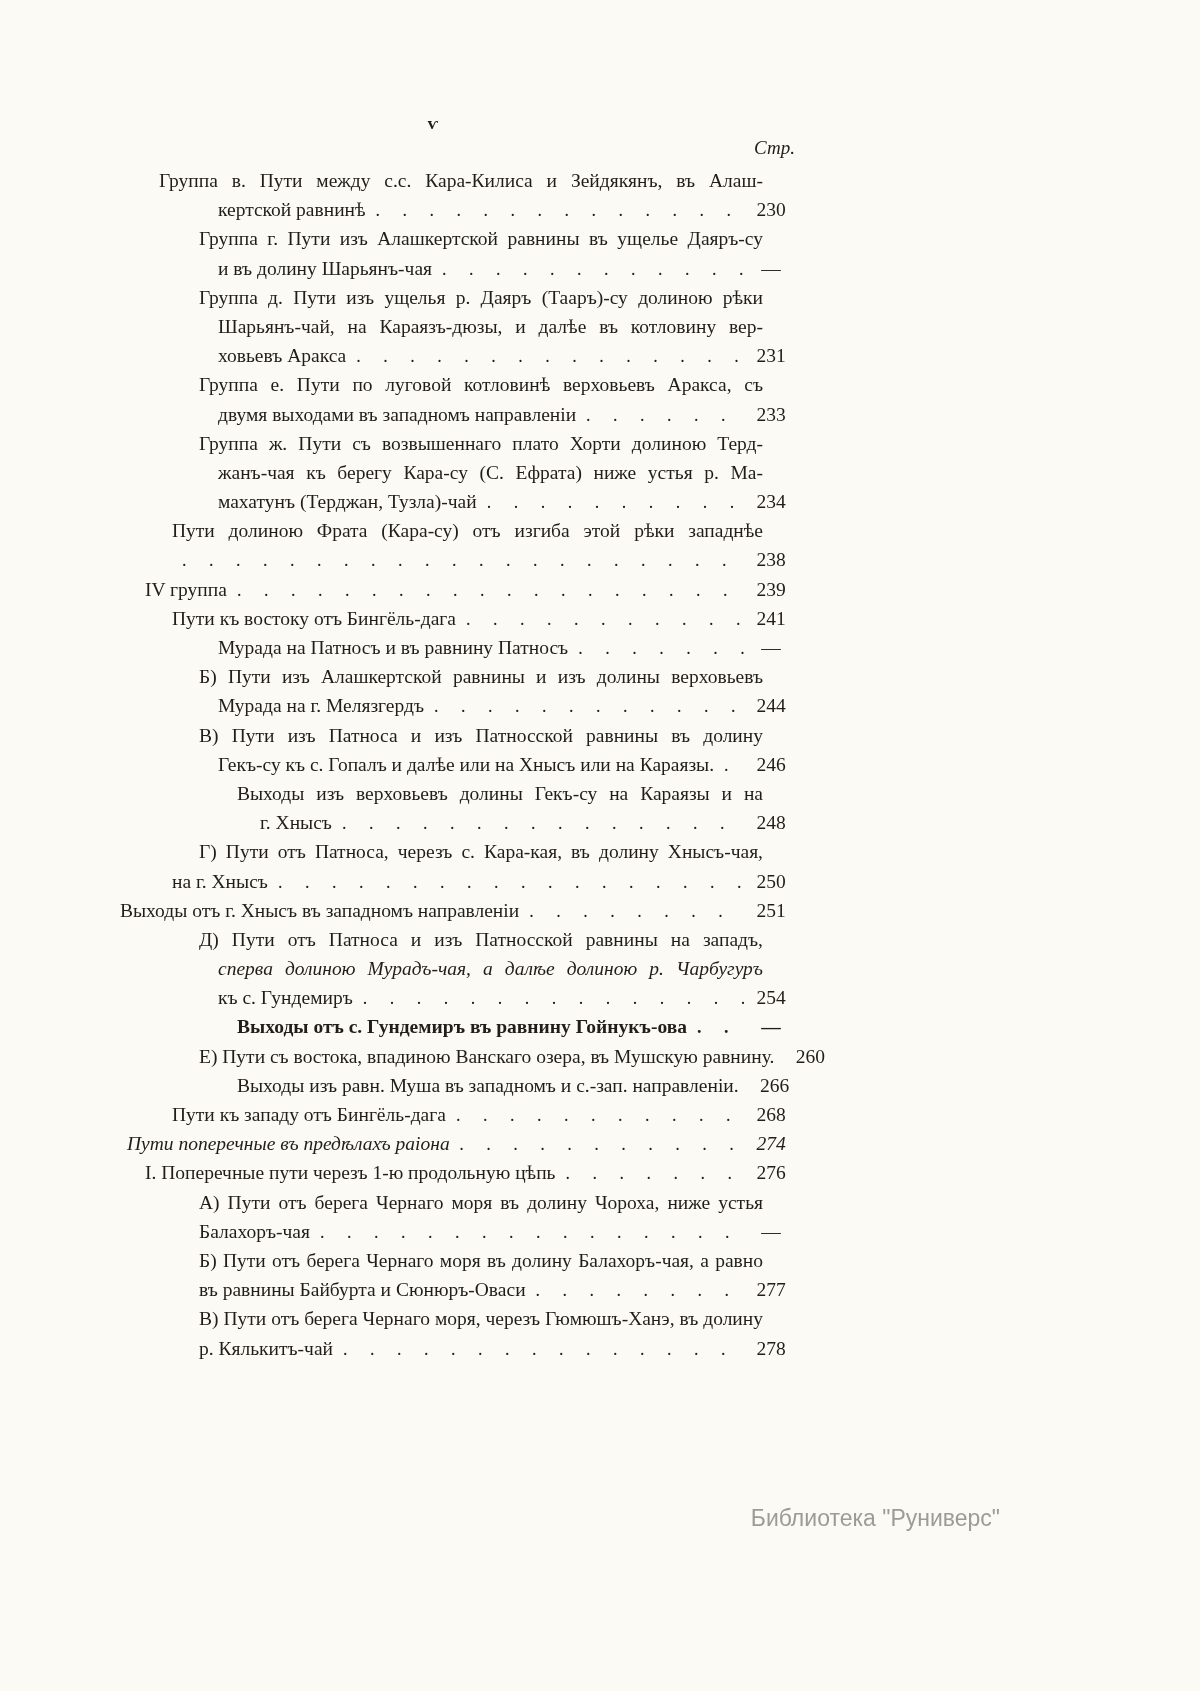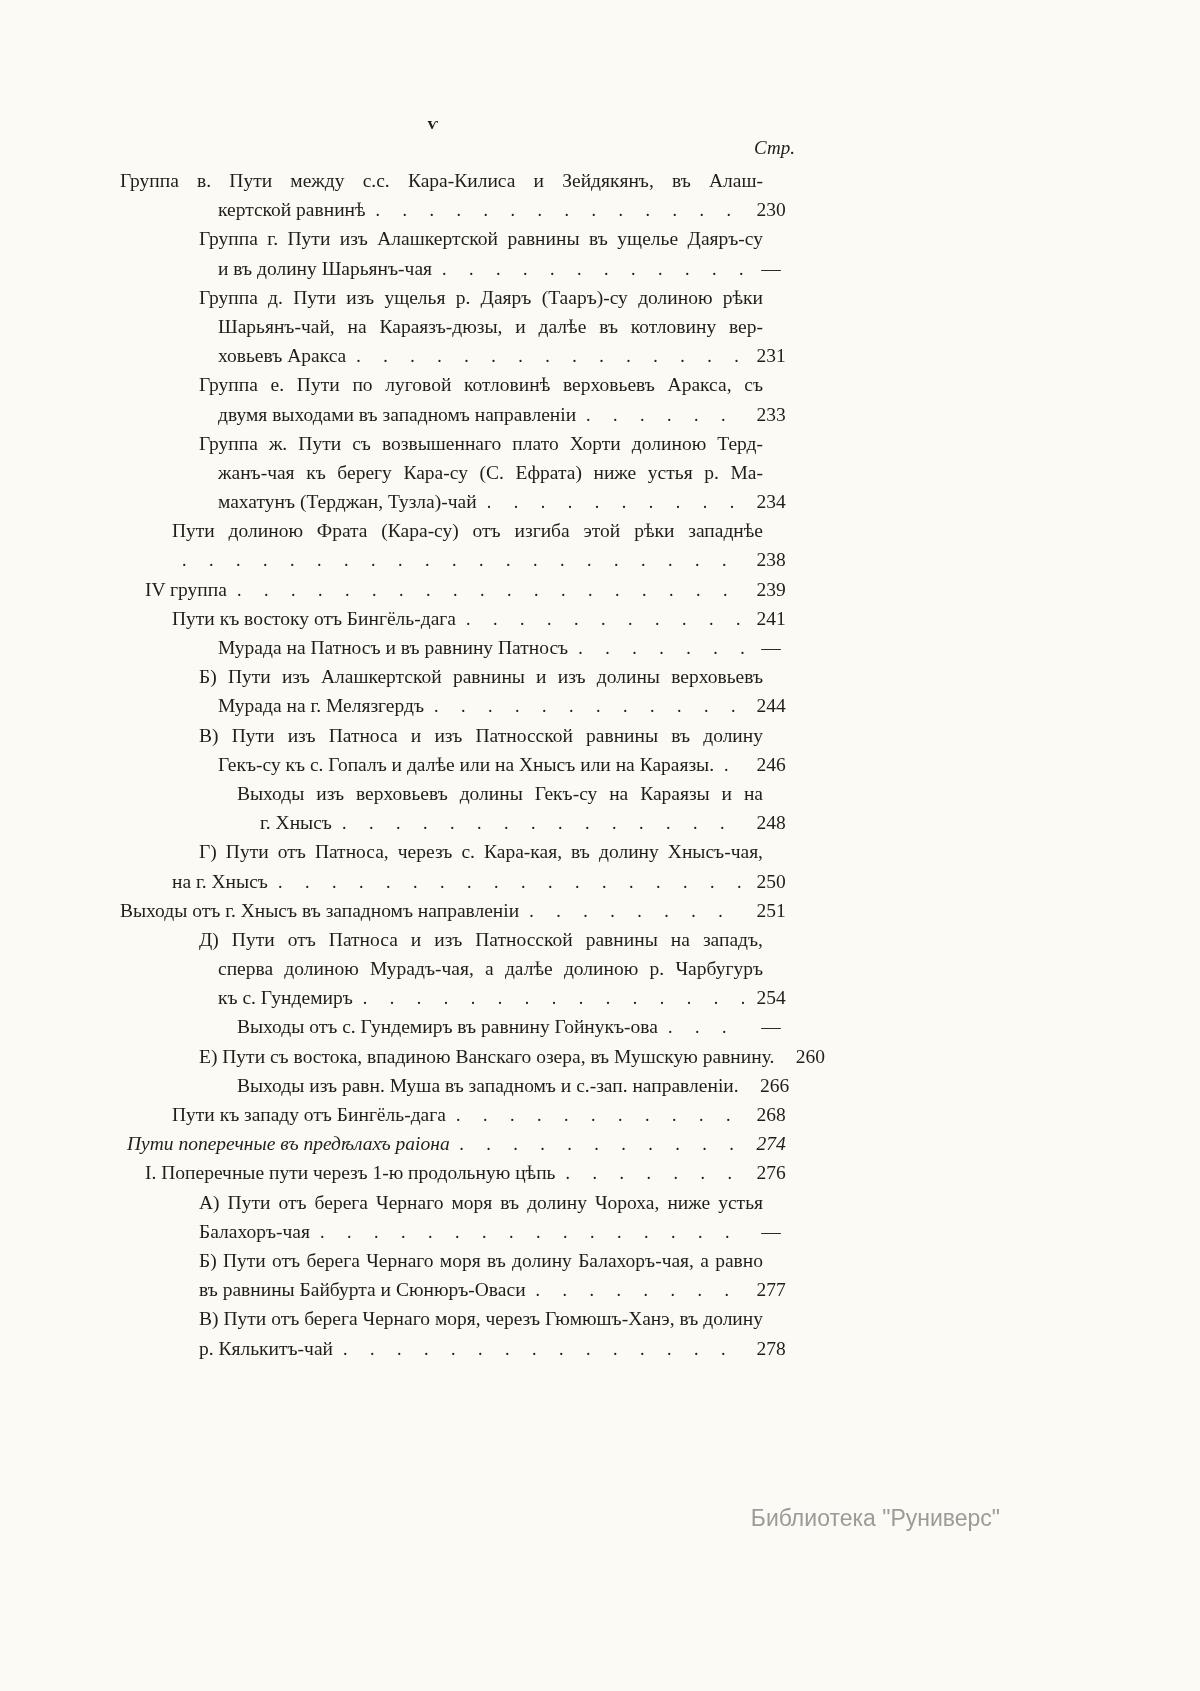--- a/index.html
+++ b/index.html
@@ -64,21 +64,21 @@
   }
 </style>
 </head>
 <body>
 
 <div class="page">
   <div class="folio">ѵ</div>
   <div class="col-header">Стр.</div>
   <div class="toc">
       <div class="toc-entry">
-        <div class="toc-line fill" style="padding-left: 120px;"><span class="line-text">Группа в. Пути между с.с. Кара-Килиса и Зейдякянъ, въ Алаш-</span></div>
+        <div class="toc-line fill" style="padding-left: 120px; margin-left: 39px;"><span class="line-text">Группа в. Пути между с.с. Кара-Килиса и Зейдякянъ, въ Алаш-</span></div>
         <div class="toc-line last" style="padding-left: 218px;">
           <span class="line-text">кертской равнинѣ</span>
           <span class="leader">. . . . . . . . . . . . . . . . . . . . . . . . . . . . . . . . . . . . . . . . . . . . . . . . . . . . . . . . . . . . </span>
           <span class="page-num">230</span>
         </div>
       </div>
       <div class="toc-entry">
         <div class="toc-line fill" style="padding-left: 199px;"><span class="line-text">Группа г. Пути изъ Алашкертской равнины въ ущелье Даяръ-су</span></div>
         <div class="toc-line last" style="padding-left: 218px;">
           <span class="line-text">и въ долину Шарьянъ-чая</span>
@@ -174,29 +174,29 @@
       </div>
       <div class="toc-entry">
         <div class="toc-line last" style="padding-left: 120px;">
           <span class="line-text">Выходы отъ г. Хнысъ въ западномъ направленіи</span>
           <span class="leader">. . . . . . . . . . . . . . . . . . . . . . . . . . . . . . . . . . . . . . . . . . . . . . . . . . . . . . . . . . . . </span>
           <span class="page-num">251</span>
         </div>
       </div>
       <div class="toc-entry">
         <div class="toc-line fill" style="padding-left: 199px;"><span class="line-text">Д) Пути отъ Патноса и изъ Патносской равнины на западъ,</span></div>
-        <div class="toc-line fill" style="padding-left: 218px;"><span class="line-text">сперва долиною Мурадъ-чая, а далѣе долиною р. Чарбугуръ</span></div>
+        <div class="toc-line fill" style="padding-left: 218px; font-style: italic;"><span class="line-text">сперва долиною Мурадъ-чая, а далѣе долиною р. Чарбугуръ</span></div>
         <div class="toc-line last" style="padding-left: 218px;">
           <span class="line-text">къ с. Гундемиръ</span>
           <span class="leader">. . . . . . . . . . . . . . . . . . . . . . . . . . . . . . . . . . . . . . . . . . . . . . . . . . . . . . . . . . . . </span>
           <span class="page-num">254</span>
         </div>
       </div>
       <div class="toc-entry">
-        <div class="toc-line last" style="padding-left: 237px;">
+        <div class="toc-line last" style="padding-left: 237px; font-weight: bold;">
           <span class="line-text">Выходы отъ с. Гундемиръ въ равнину Гойнукъ-ова</span>
           <span class="leader">. . . . . . . . . . . . . . . . . . . . . . . . . . . . . . . . . . . . . . . . . . . . . . . . . . . . . . . . . . . . </span>
           <span class="page-num">—</span>
         </div>
       </div>
       <div class="toc-entry">
         <div class="toc-line last" style="padding-left: 199px;">
           <span class="line-text">Е) Пути съ востока, впадиною Ванскаго озера, въ Мушскую равнину.</span>
           <span class="leader">. . . . . . . . . . . . . . . . . . . . . . . . . . . . . . . . . . . . . . . . . . . . . . . . . . . . . . . . . . . . </span>
           <span class="page-num">260</span>

